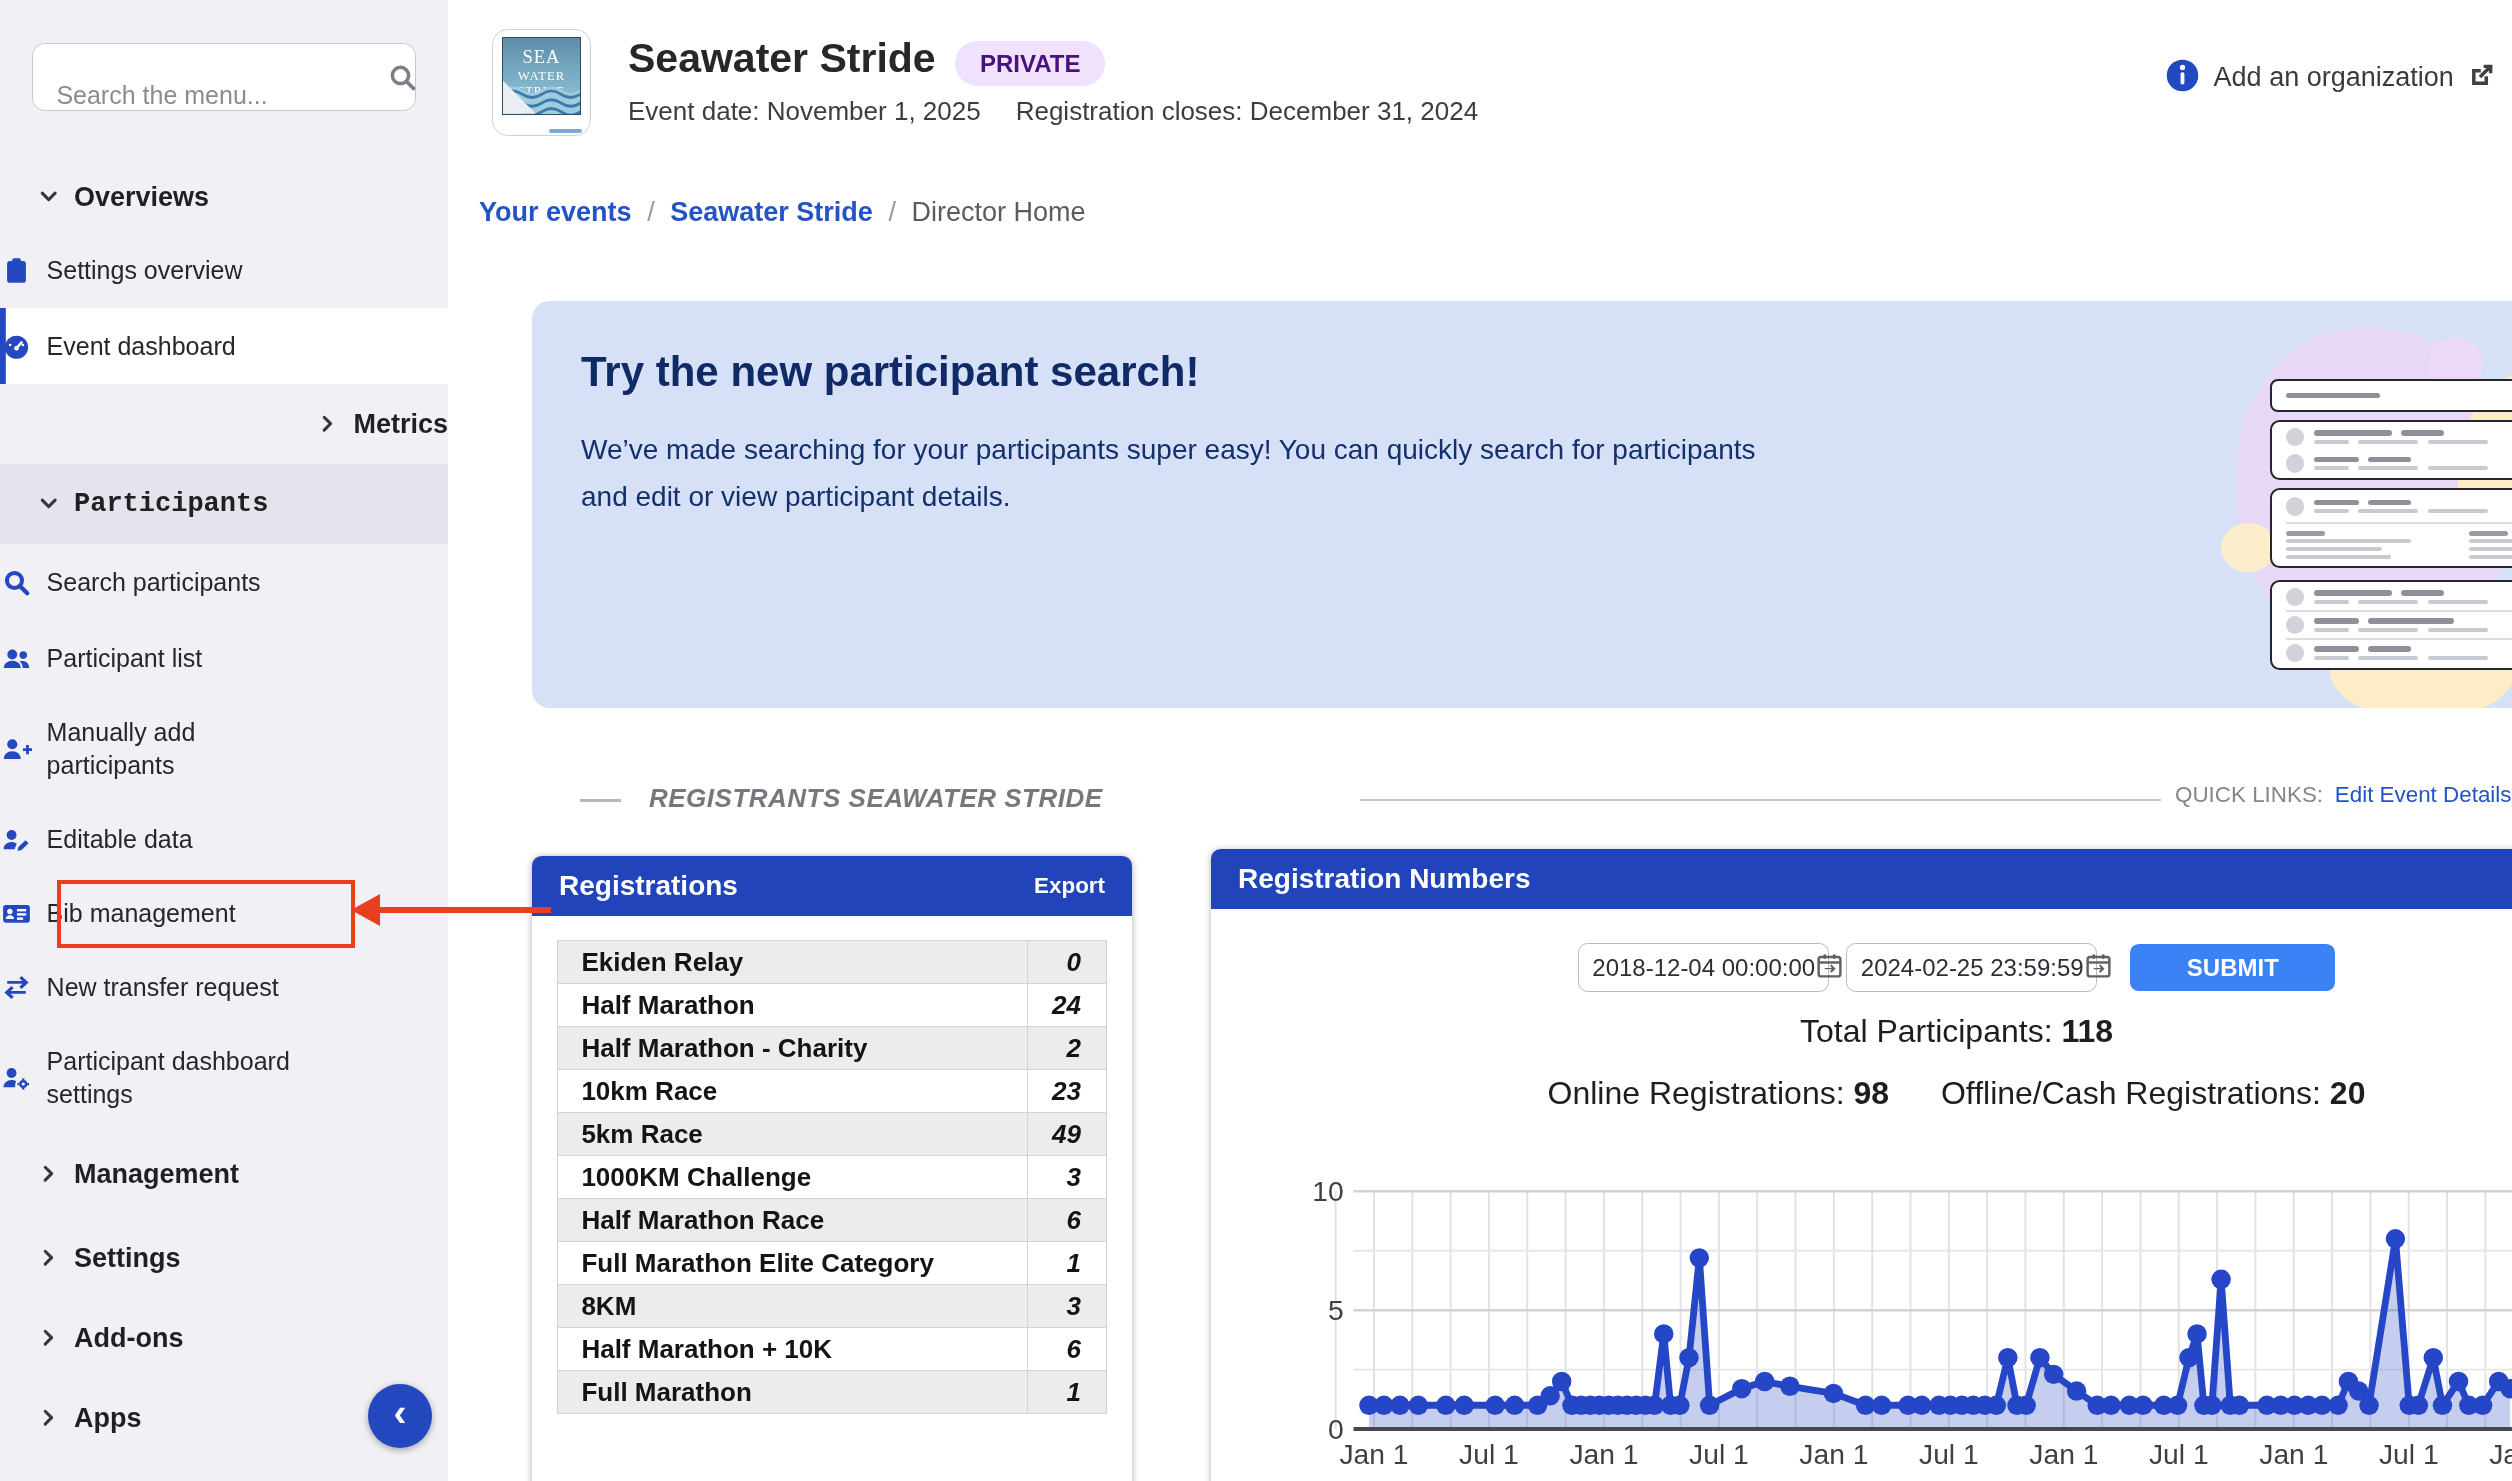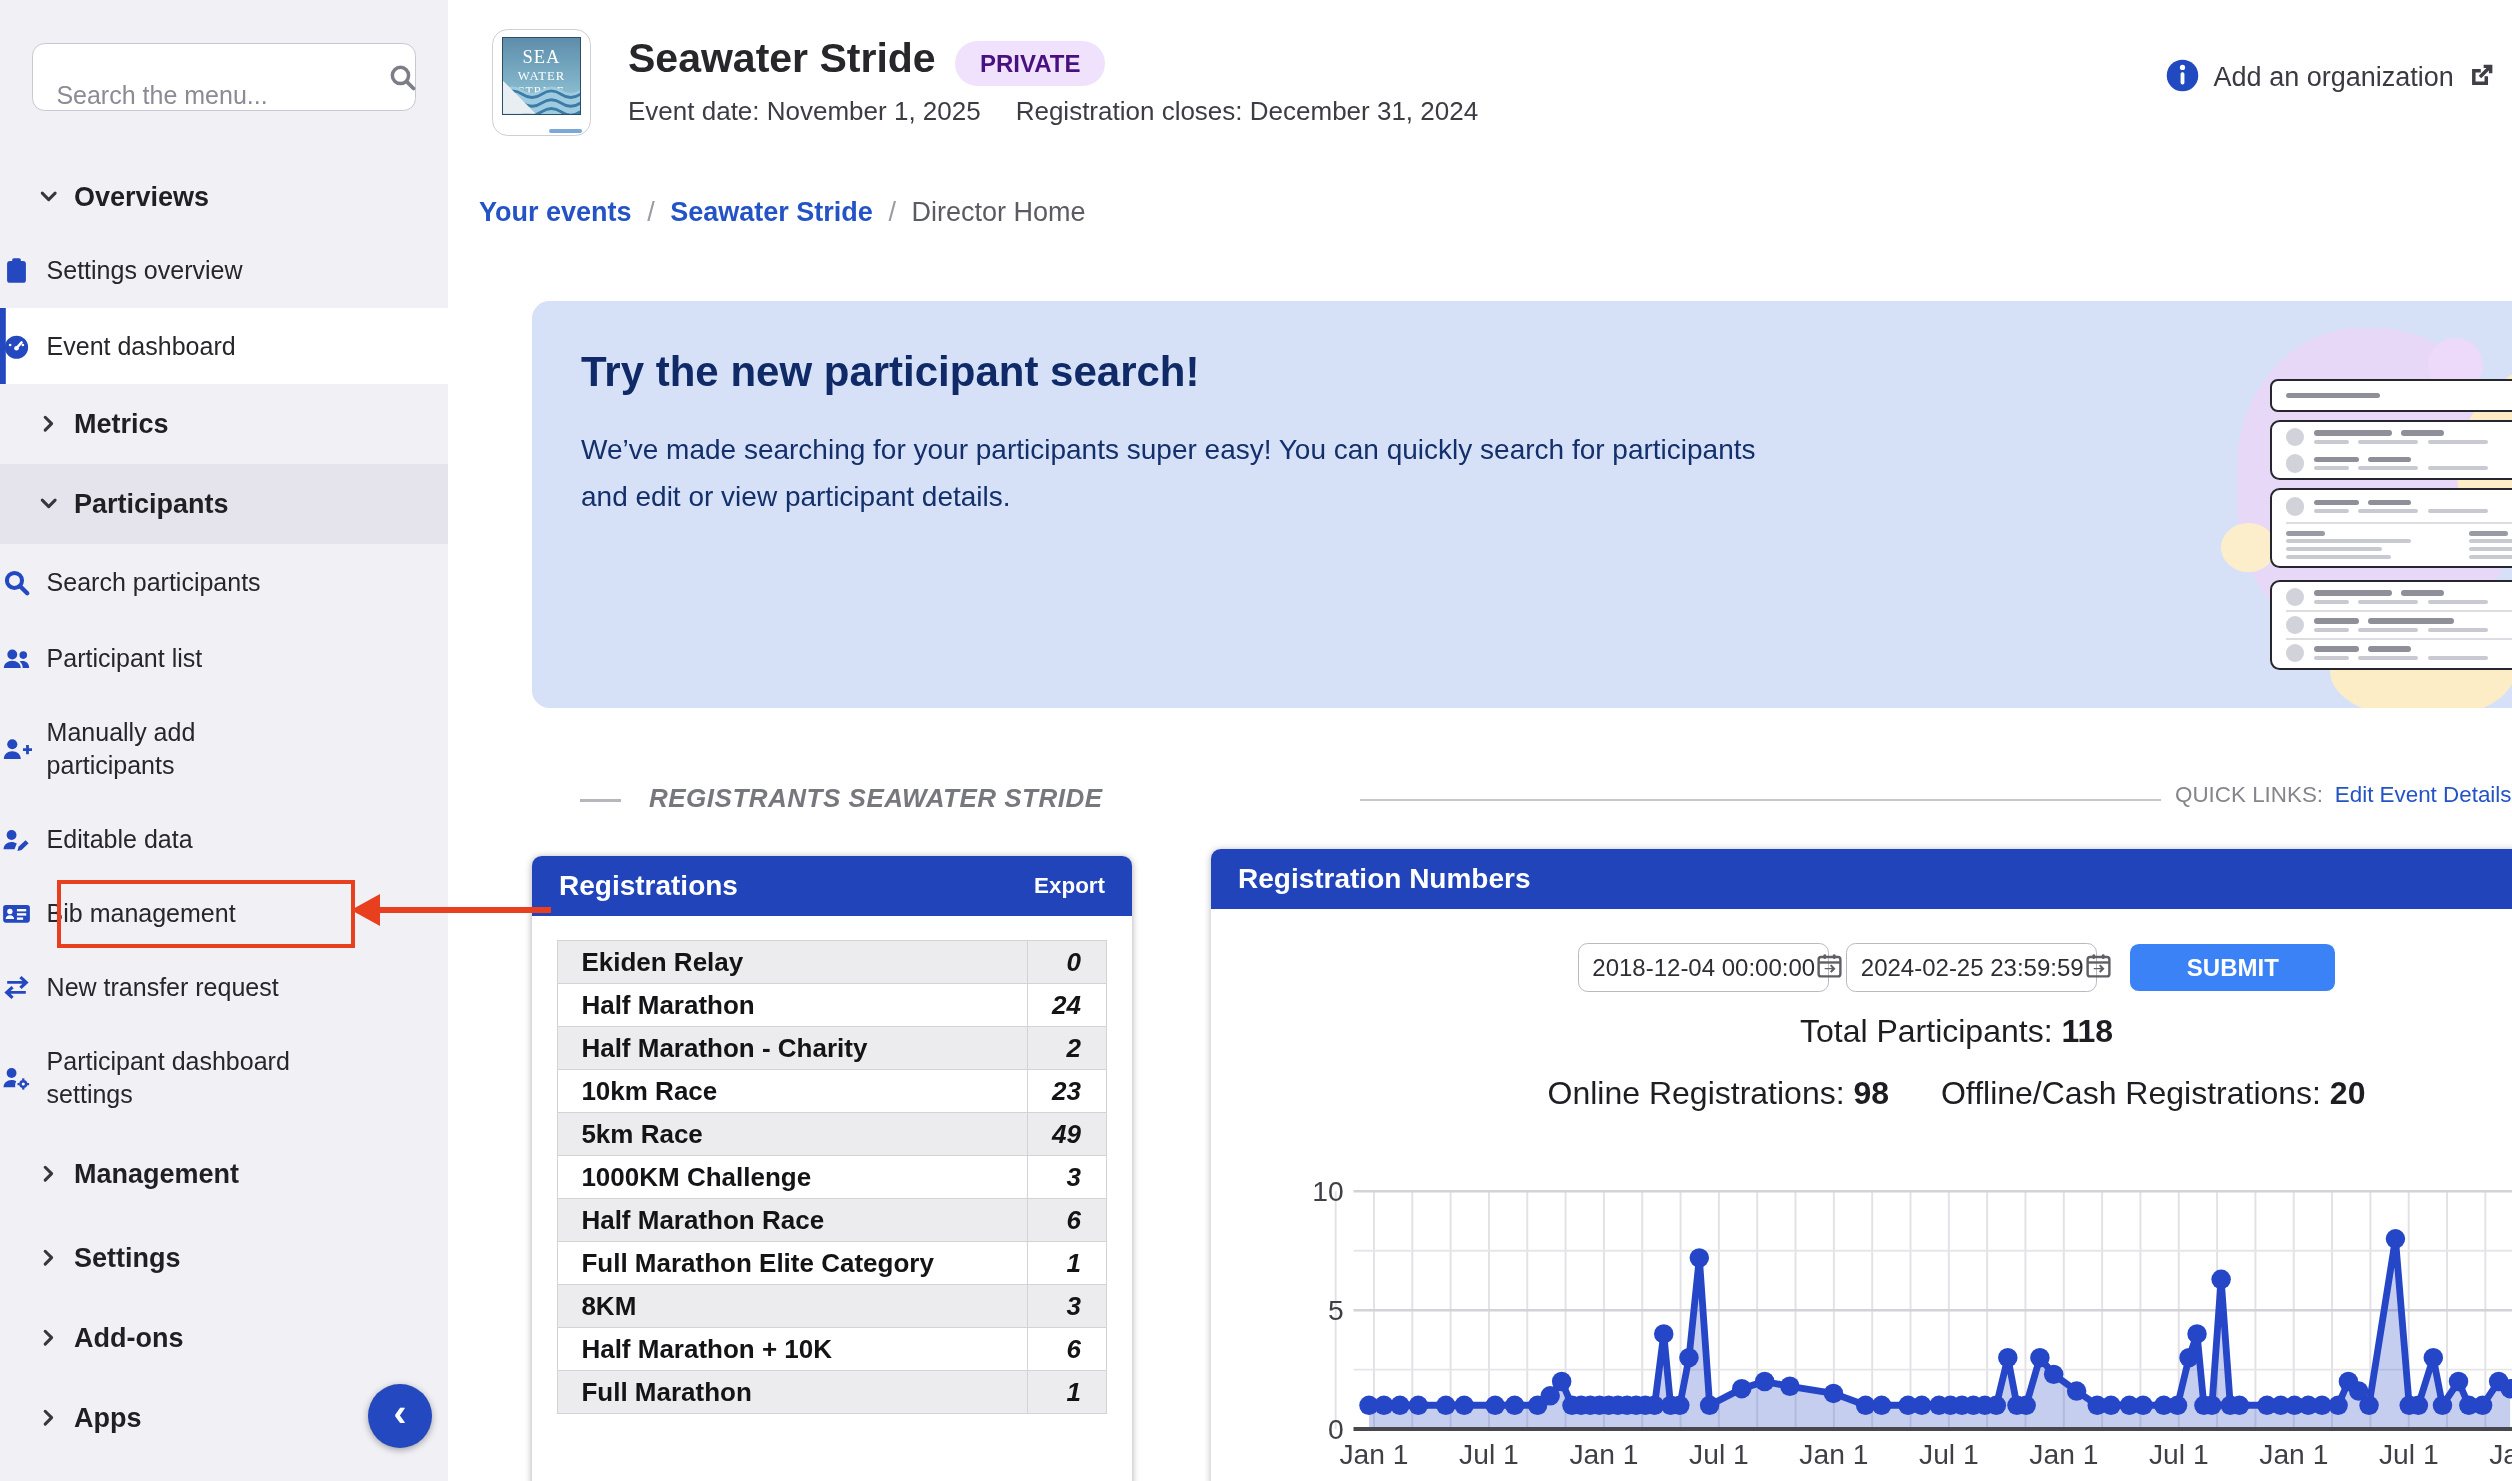--- a/index.html
+++ b/index.html
@@ -125,29 +125,29 @@
             <svg width="29" height="29" viewBox="0 0 20 20">
               <circle cx="10" cy="10.5" r="8" fill="#2348c0"></circle>
               <rect x="9.2" y="5" width="1.7" height="6.4" rx="0.8" transform="rotate(42 10 11)" fill="#fff"></rect>
               <circle cx="10" cy="11.2" r="1.6" fill="#fff"></circle>
               <circle cx="5.6" cy="9" r="0.9" fill="#fff"></circle>
               <circle cx="14.4" cy="9" r="0.9" fill="#fff"></circle>
             </svg>
           </span>
           <span class="lbl">Event dashboard</span>
         </div>
-        <div class="nav-section" style="height: 80px;">
+        <div class="nav-section" style="height: 80px; justify-content: flex-end;">
           <span class="chev">
             <svg width="23.4" height="23.4" viewBox="0 0 20 20">
               <path d="M7 4.5L12.5 10 7 15.5" fill="none" stroke="#36363c" stroke-width="2.6" stroke-linecap="round" stroke-linejoin="round"></path>
             </svg>
           </span>
           <span class="lbl">Metrics</span>
         </div>
-        <div class="nav-section hl" style="height: 80px;">
+        <div class="nav-section hl" style="height: 80px; font-family: Liberation Mono, monospace;">
           <span class="chev">
             <svg width="23.4" height="23.4" viewBox="0 0 20 20">
               <path d="M4.5 7l5.5 5.5L15.5 7" fill="none" stroke="#36363c" stroke-width="2.6" stroke-linecap="round" stroke-linejoin="round"></path>
             </svg>
           </span>
           <span class="lbl">Participants</span>
         </div>
         <div class="nav-item" style="height: 76px;">
           <span class="nico">
             <svg width="29" height="29" viewBox="0 0 20 20">

